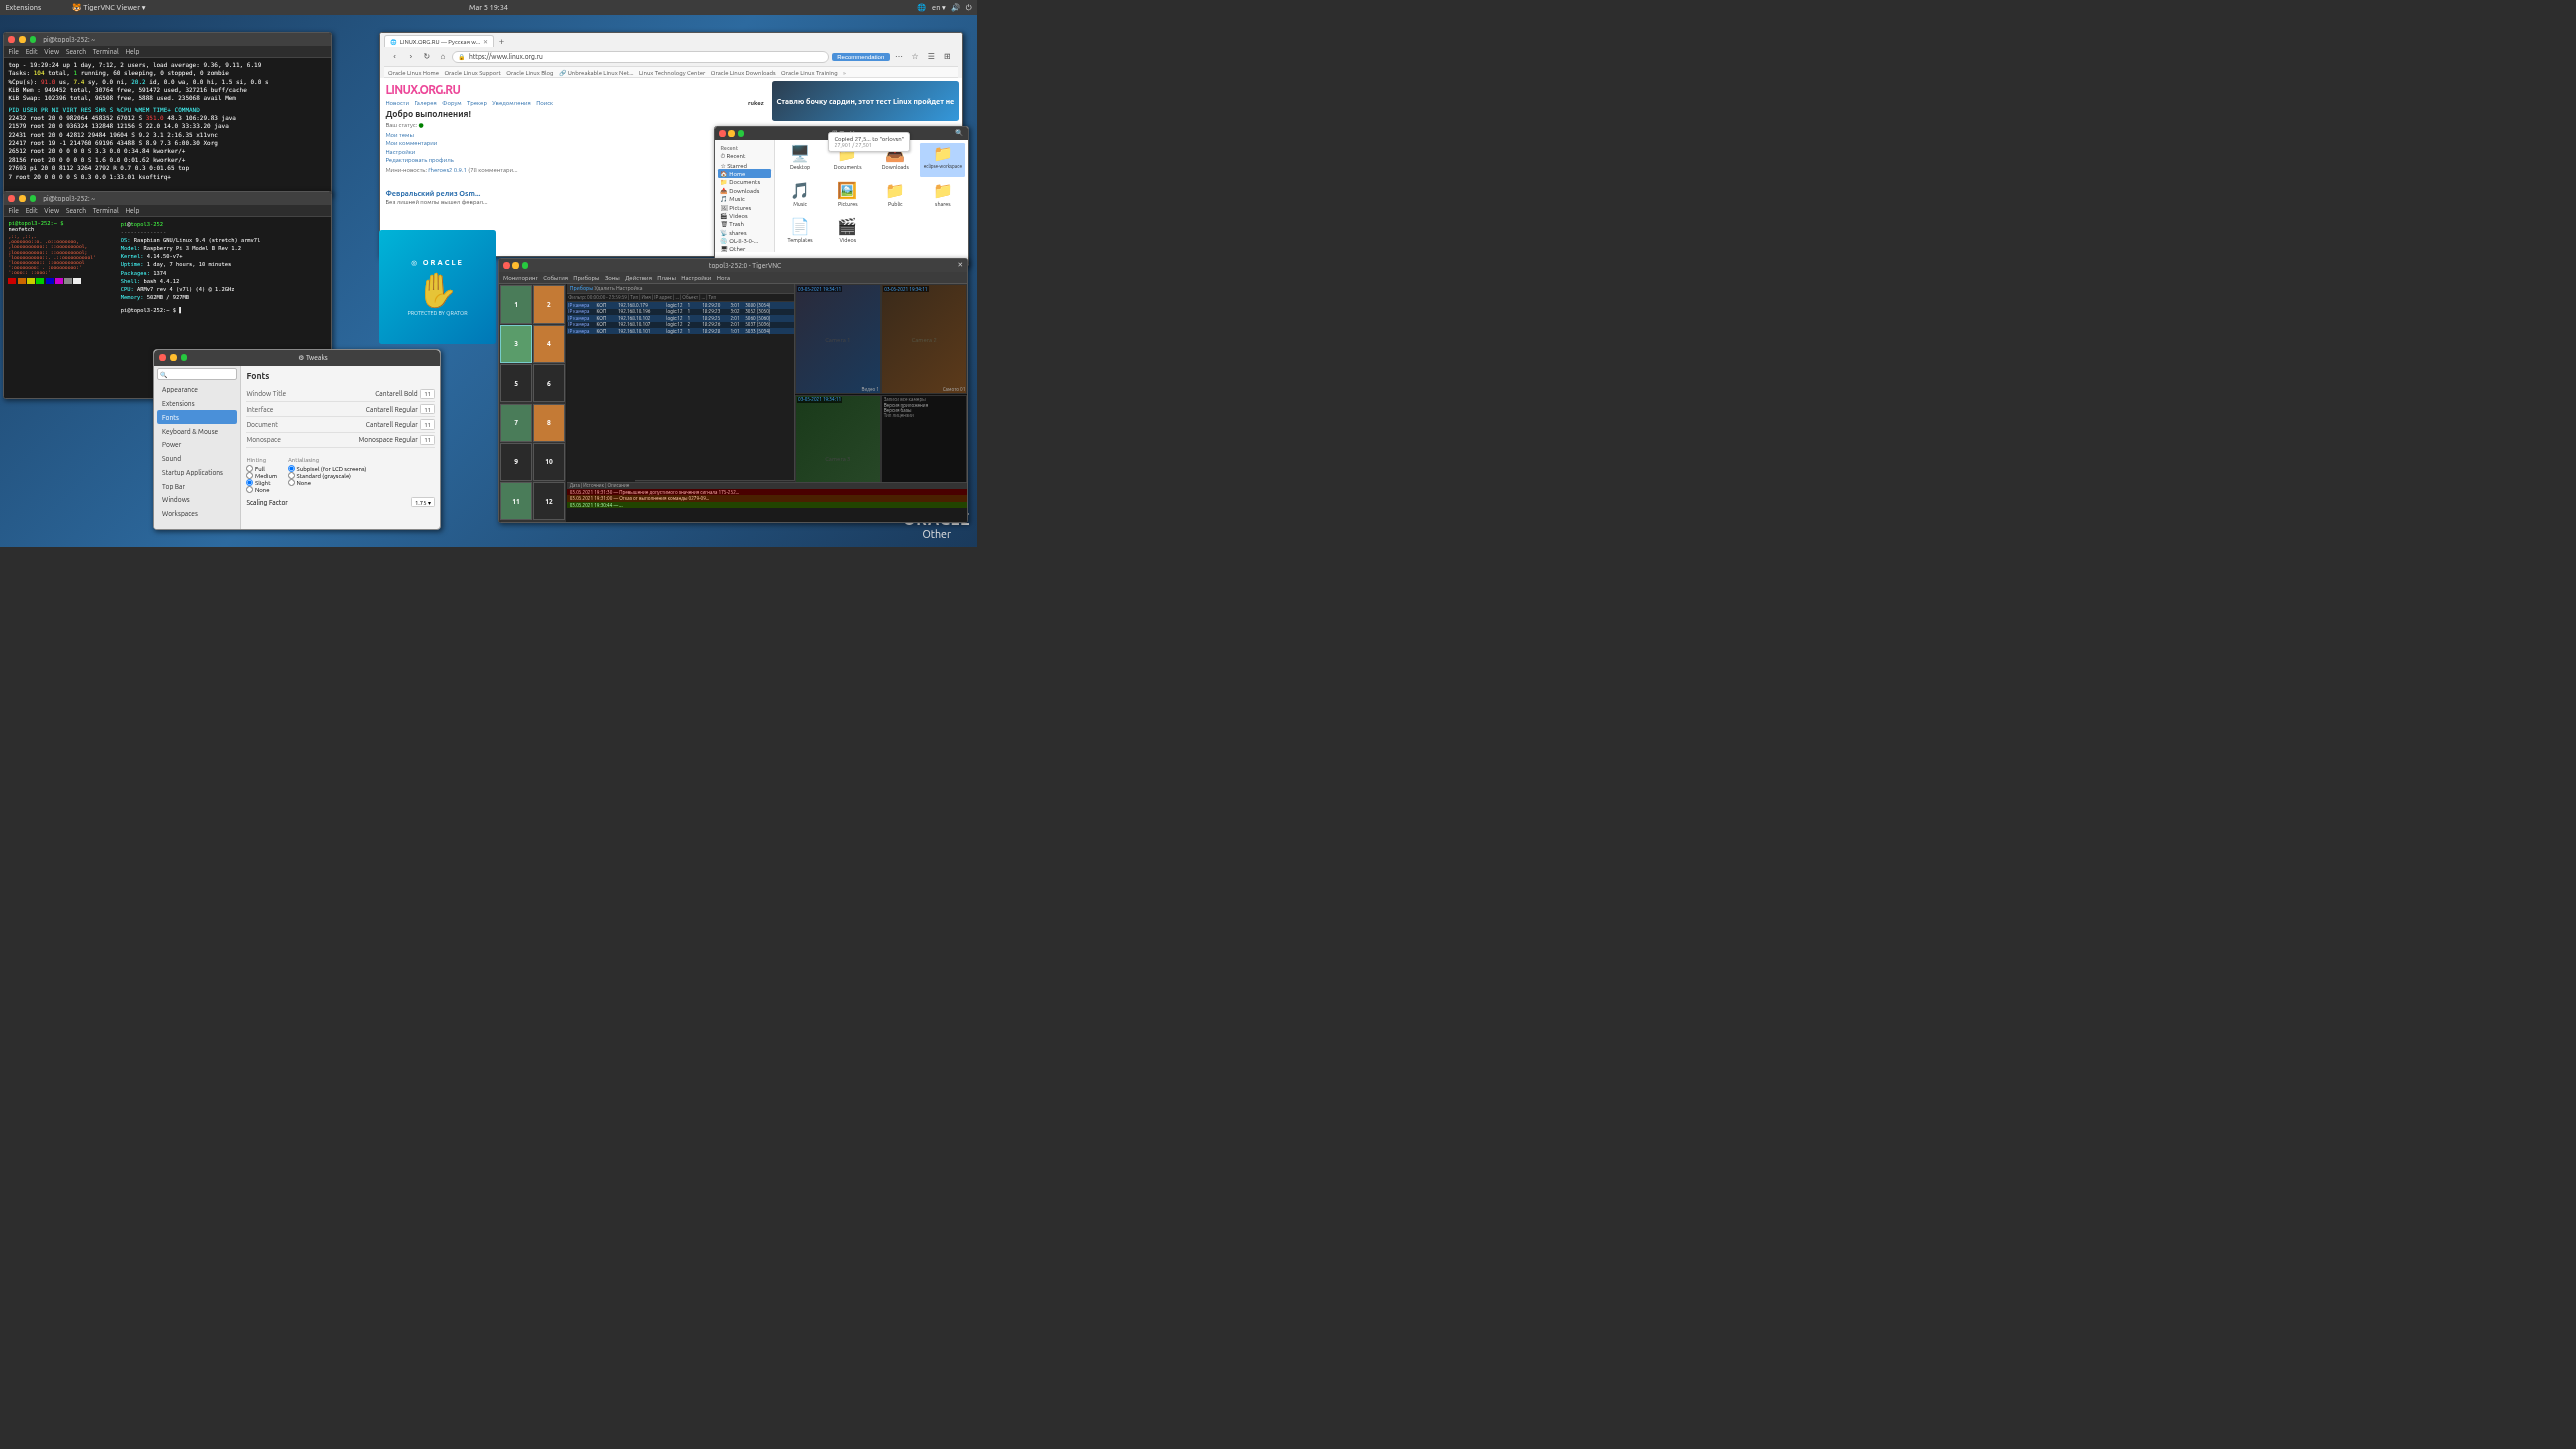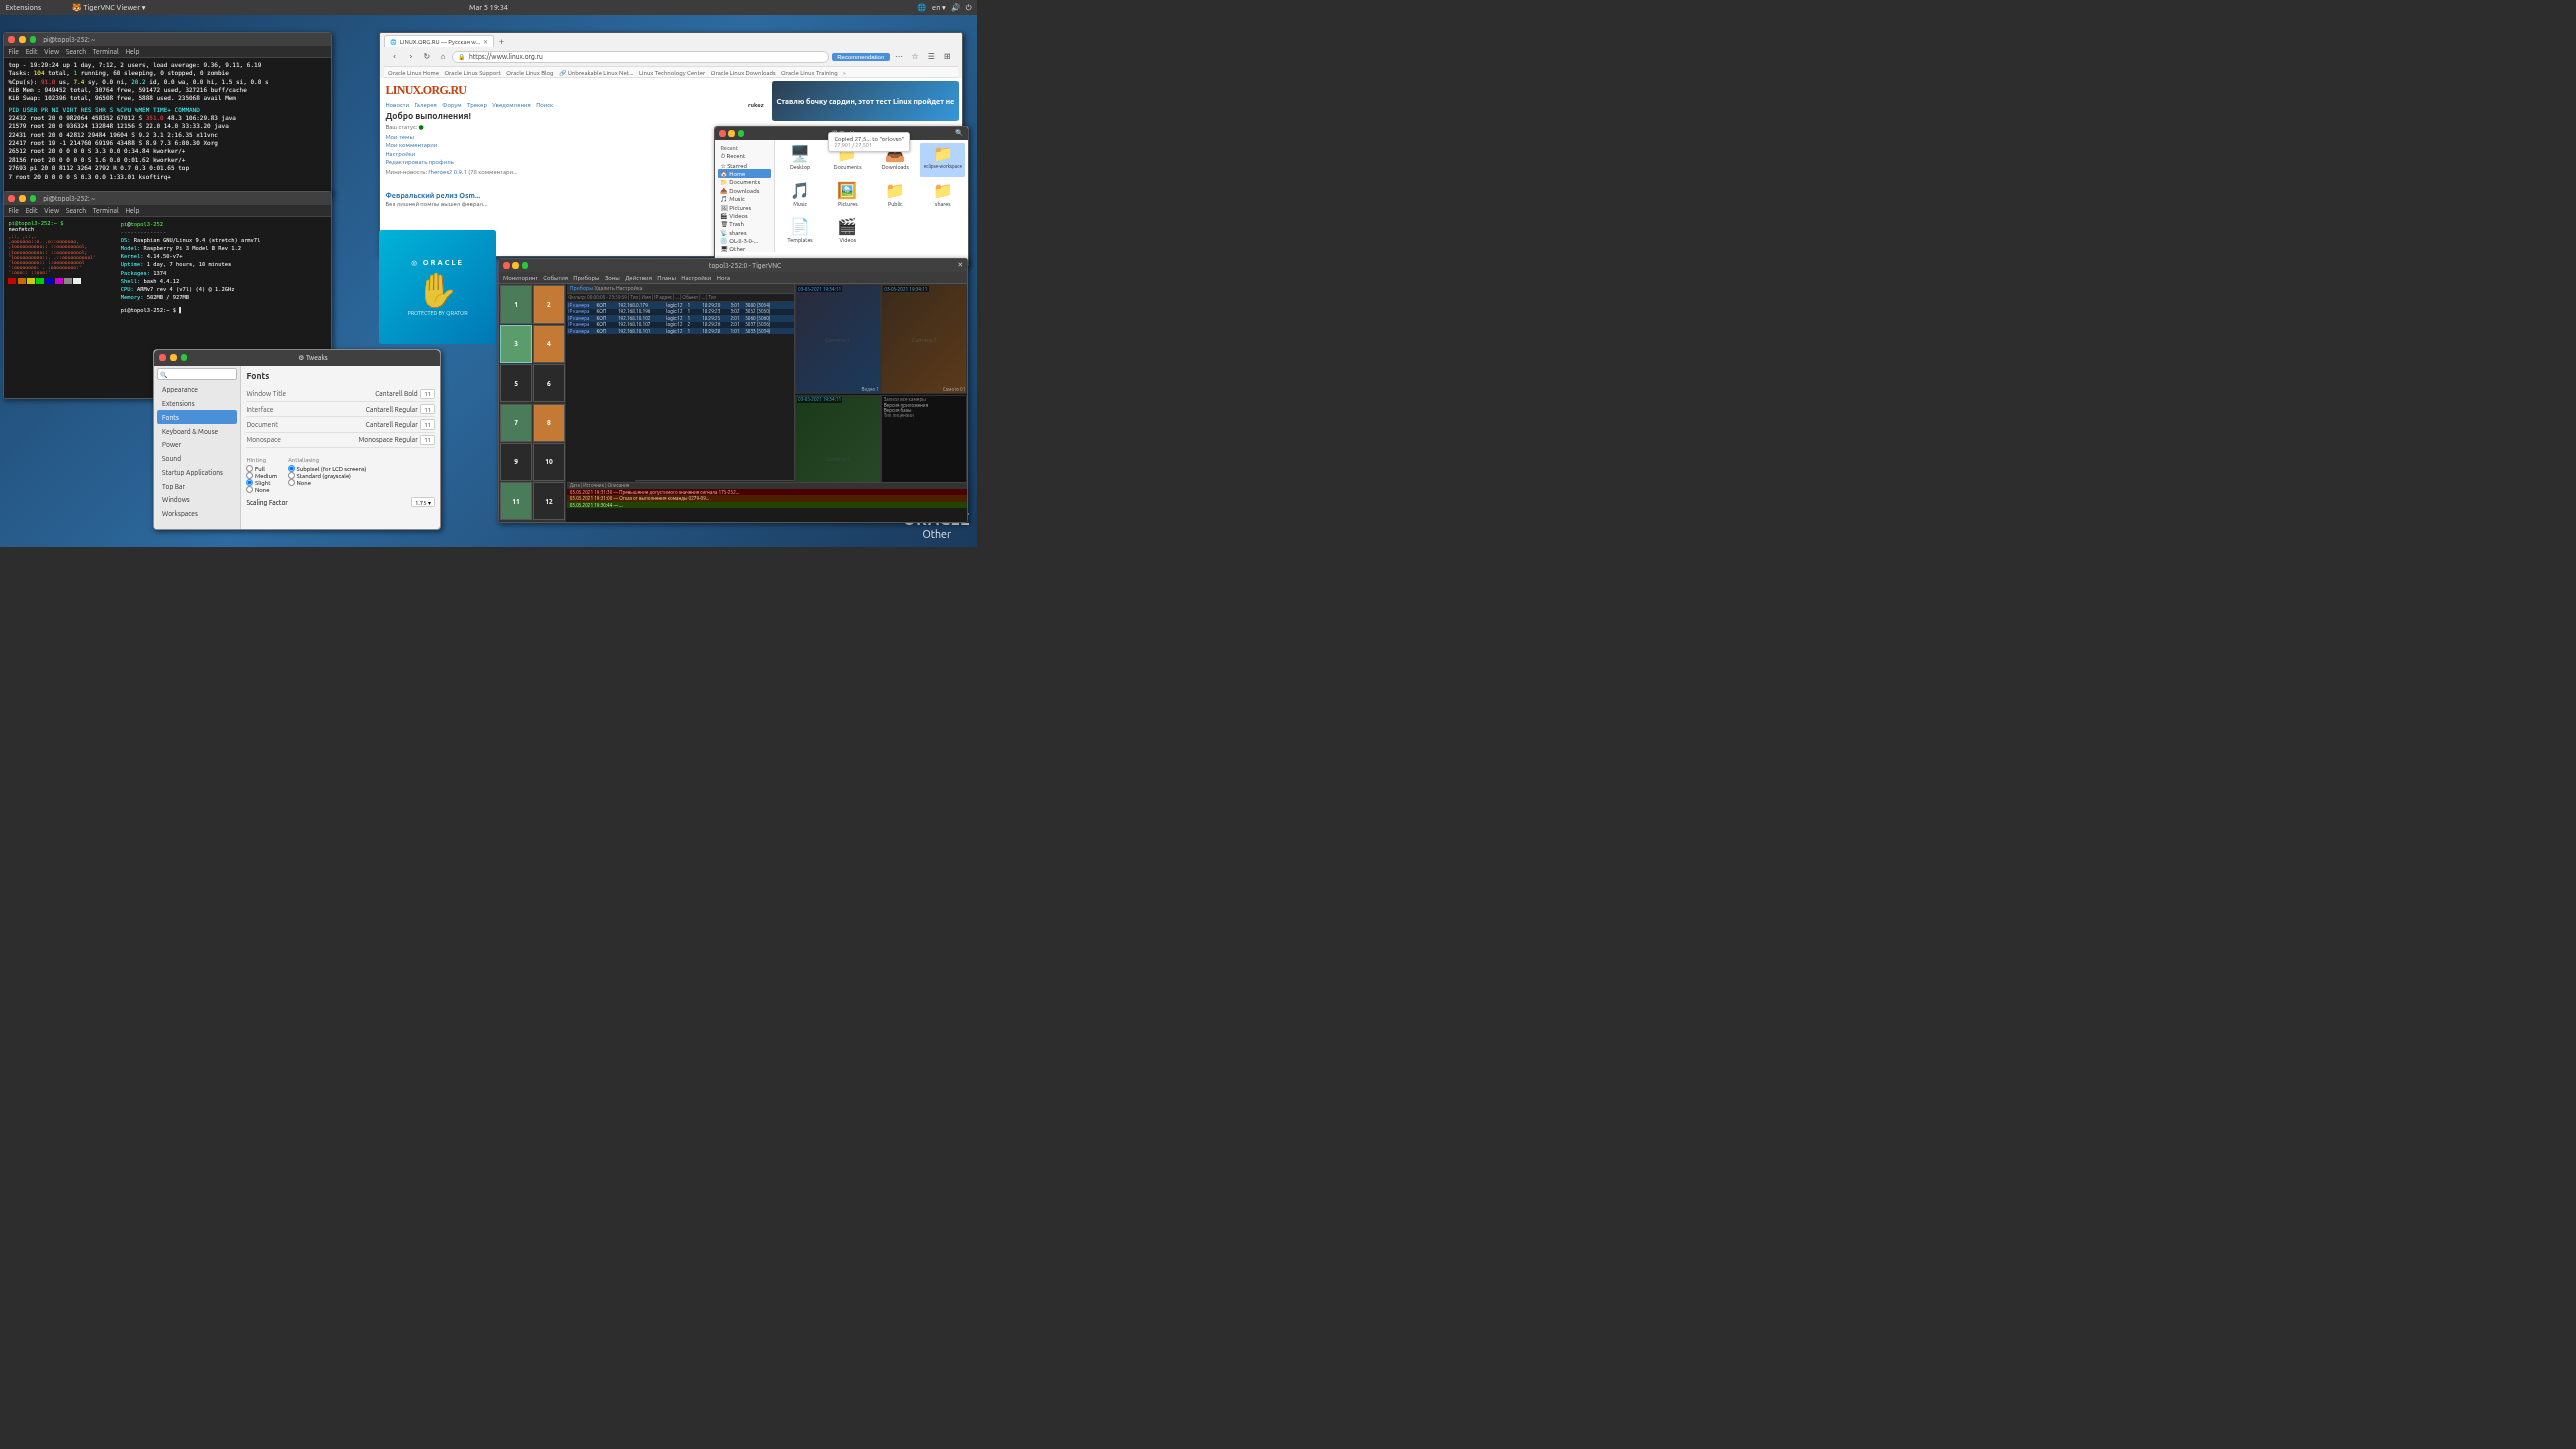--- a/index.html
+++ b/index.html
@@ -195,23 +195,22 @@
     }
     .site-sidebar {
       width: 389px;
       background: #fff;
       padding: 5.4px;
       overflow: hidden;
     }
     .site-logo {
       font-size: 12px;
       font-weight: bold;
-      color: #c2410c;
+      color: #ec4899;
       letter-spacing: -0.7px;
-      font-family: Liberation Serif, serif;
     }
     .site-nav {
       display: flex;
       gap: 5.4px;
       margin: 2.7px 0;
       font-size: 6px;
       color: #2c6fad;
     }
     .site-nav span { cursor: pointer; }
     .site-welcome { font-size: 8.7px; font-weight: bold; color: #333; margin: 2.7px 0; }

